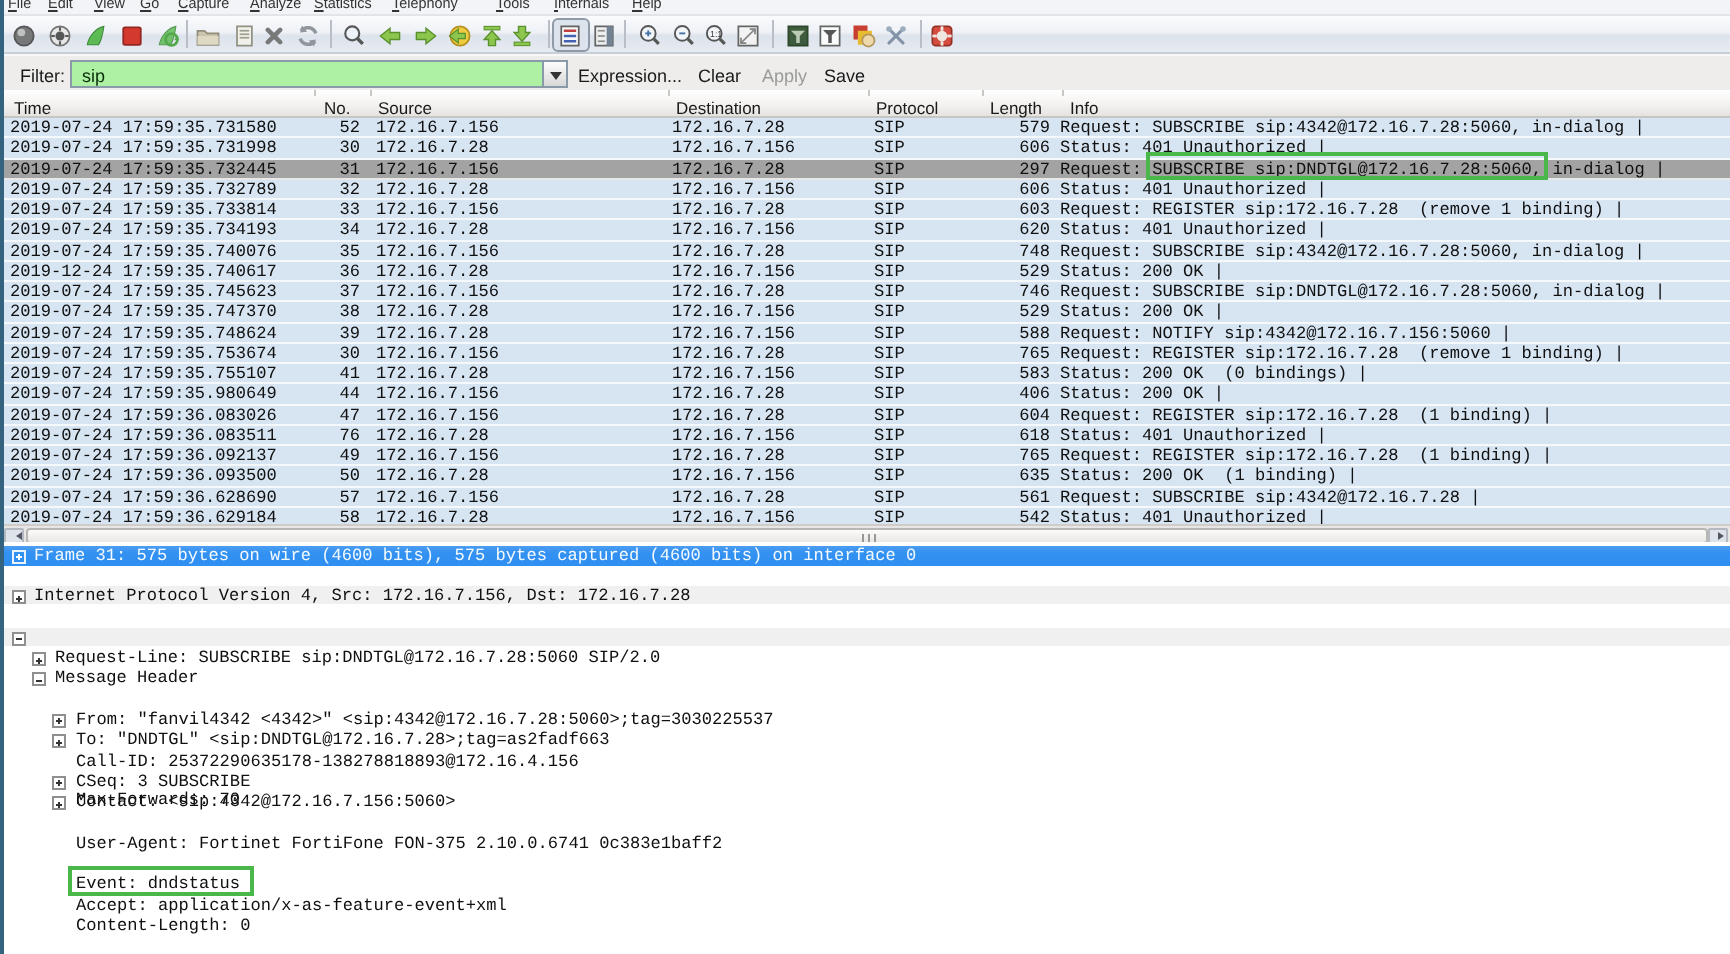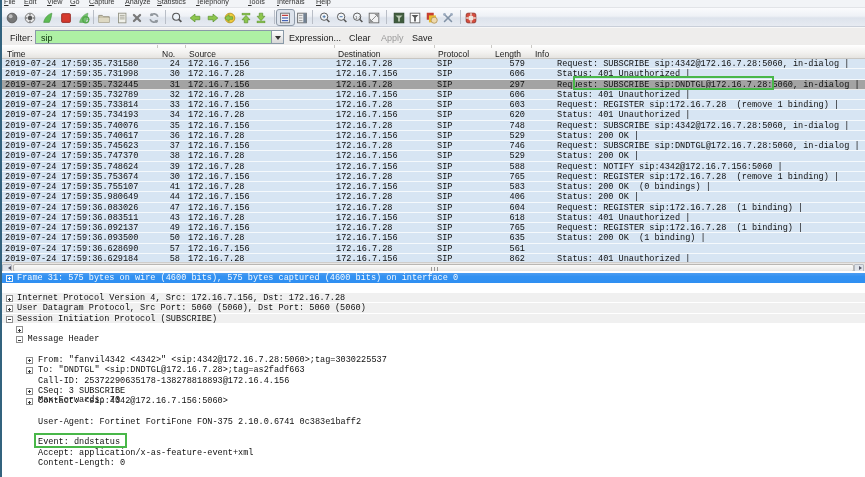--- a/index.html
+++ b/index.html
@@ -25,21 +25,21 @@
 #hdr{position:absolute;left:2px;top:45px;width:863px;height:14px;
  background:linear-gradient(#ffffff,#f2f1ef 60%,#e5e3e0);border-bottom:1px solid #c8c6c2}
 #hdr span{position:absolute;top:4px;font-size:8.5px;color:#1a1a1a}
 #hdr i{position:absolute;top:0;width:1px;height:3px;background:#cac8c4}
 
 #plist{position:absolute;left:2px;top:59px;width:863px;height:203px;background:#eef3f9;overflow:hidden}
 .prow{position:absolute;left:0;width:863px;height:10.25px;background:#d7e5f3;box-shadow:inset 0 -1px 0 rgba(255,255,255,.75)}
 .prow.sel{background:#a3a3a3}
 .prow span{position:absolute;top:0;font-family:"Liberation Mono",monospace;font-size:8.55px;line-height:10.6px;color:#101010;white-space:pre}
 .c-t{left:3px}.c-n{left:148px;width:30px;text-align:right}.c-s{left:186px}
-.c-d{left:334px}.c-p{left:435px}.c-l{left:493px;width:30px;text-align:right}.c-i{left:555px}
+.c-d{left:334px}.c-p{left:435px}.c-l{left:493px;width:30px;text-align:right}.c-i{left:528px}
 
 .gbox{position:absolute;border:2px solid #49b749;z-index:40}
 
 #hscroll{position:absolute;left:2px;top:262px;width:863px;height:9px;background:#e8e6e4;border-top:1px solid #cfcdca}
 #hthumb{position:absolute;left:11px;top:0.5px;width:841px;height:8px;background:linear-gradient(#fbfbfa,#e9e8e6);border:1px solid #b9b7b4;border-radius:2px}
 .sbtn{position:absolute;top:0.5px;width:10px;height:8px;background:#dfe4ea;border:1px solid #b4b9c1;border-radius:1px}
 .grip{position:absolute;top:2px;width:1px;height:4px;background:#9a9895}
 
 #det{position:absolute;left:2px;top:271px;width:863px;height:206px;background:#ffffff}
 .drow{position:absolute;left:0;width:863px;height:10.3px}
@@ -242,21 +242,21 @@
       <i style="left:155px"></i>
       <i style="left:183px"></i>
       <i style="left:332px"></i>
       <i style="left:432px"></i>
       <i style="left:489px"></i>
       <i style="left:529px"></i>
     </div>
 <div id="plist">
       <div class="prow" style="top:0.00px">
         <span class="c-t">2019-07-24 17:59:35.731580</span>
-        <span class="c-n">24</span>
+        <span class="c-n">52</span>
         <span class="c-s">172.16.7.156</span>
         <span class="c-d">172.16.7.28</span>
         <span class="c-p">SIP</span>
         <span class="c-l">579</span>
         <span class="c-i">Request: SUBSCRIBE sip:4342@172.16.7.28:5060, in-dialog |</span>
       </div>
       <div class="prow" style="top:10.25px">
         <span class="c-t">2019-07-24 17:59:35.731998</span>
         <span class="c-n">30</span>
         <span class="c-s">172.16.7.28</span>
@@ -304,21 +304,21 @@
       <div class="prow" style="top:61.50px">
         <span class="c-t">2019-07-24 17:59:35.740076</span>
         <span class="c-n">35</span>
         <span class="c-s">172.16.7.156</span>
         <span class="c-d">172.16.7.28</span>
         <span class="c-p">SIP</span>
         <span class="c-l">748</span>
         <span class="c-i">Request: SUBSCRIBE sip:4342@172.16.7.28:5060, in-dialog |</span>
       </div>
       <div class="prow" style="top:71.75px">
-        <span class="c-t">2019-07-24 17:59:35.740617</span>
+        <span class="c-t">2019-12-24 17:59:35.740617</span>
         <span class="c-n">36</span>
         <span class="c-s">172.16.7.28</span>
         <span class="c-d">172.16.7.156</span>
         <span class="c-p">SIP</span>
         <span class="c-l">529</span>
         <span class="c-i">Status: 200 OK |</span>
       </div>
       <div class="prow" style="top:82.00px">
         <span class="c-t">2019-07-24 17:59:35.745623</span>
         <span class="c-n">37</span>
@@ -377,21 +377,21 @@
         <span class="c-t">2019-07-24 17:59:36.083026</span>
         <span class="c-n">47</span>
         <span class="c-s">172.16.7.156</span>
         <span class="c-d">172.16.7.28</span>
         <span class="c-p">SIP</span>
         <span class="c-l">604</span>
         <span class="c-i">Request: REGISTER sip:172.16.7.28  (1 binding) |</span>
       </div>
       <div class="prow" style="top:153.75px">
         <span class="c-t">2019-07-24 17:59:36.083511</span>
-        <span class="c-n">43</span>
+        <span class="c-n">76</span>
         <span class="c-s">172.16.7.28</span>
         <span class="c-d">172.16.7.156</span>
         <span class="c-p">SIP</span>
         <span class="c-l">618</span>
         <span class="c-i">Status: 401 Unauthorized |</span>
       </div>
       <div class="prow" style="top:164.00px">
         <span class="c-t">2019-07-24 17:59:36.092137</span>
         <span class="c-n">49</span>
         <span class="c-s">172.16.7.156</span>
@@ -409,28 +409,29 @@
         <span class="c-l">635</span>
         <span class="c-i">Status: 200 OK  (1 binding) |</span>
       </div>
       <div class="prow" style="top:184.50px">
         <span class="c-t">2019-07-24 17:59:36.628690</span>
         <span class="c-n">57</span>
         <span class="c-s">172.16.7.156</span>
         <span class="c-d">172.16.7.28</span>
         <span class="c-p">SIP</span>
         <span class="c-l">561</span>
+        <span class="c-i">Request: SUBSCRIBE sip:4342@172.16.7.28 |</span>
       </div>
       <div class="prow" style="top:194.75px">
         <span class="c-t">2019-07-24 17:59:36.629184</span>
         <span class="c-n">58</span>
         <span class="c-s">172.16.7.28</span>
         <span class="c-d">172.16.7.156</span>
         <span class="c-p">SIP</span>
-        <span class="c-l">862</span>
+        <span class="c-l">542</span>
         <span class="c-i">Status: 401 Unauthorized |</span>
       </div>
     </div>
 <div id="hscroll">
       <div class="sbtn" style="left:0">
         <i style="position:absolute;left:2.5px;top:1.5px;border:2.5px solid transparent;border-right:3.5px solid #556;width:0;height:0"></i>
       </div>
 <div id="hthumb">
         <span class="grip" style="left:417px"></span>
         <span class="grip" style="left:420px"></span>
@@ -442,30 +443,26 @@
     </div>
 <div id="det">
       <div class="drow sel" style="top:1.50px">
         <i class="exp plus" style="left:4px"></i>
         <span class="txt" style="left:15px">Frame 31: 575 bytes on wire (4600 bits), 575 bytes captured (4600 bits) on interface 0</span>
       </div>
       <div class="drow g" style="top:22.10px">
         <i class="exp plus" style="left:4px"></i>
         <span class="txt" style="left:15px">Internet Protocol Version 4, Src: 172.16.7.156, Dst: 172.16.7.28</span>
       </div>
-      <div class="drow g" style="top:32.40px">
-        <i class="exp plus" style="left:4px"></i>
-        <span class="txt" style="left:15px">User Datagram Protocol, Src Port: 5060 (5060), Dst Port: 5060 (5060)</span>
-      </div>
       <div class="drow g" style="top:42.70px">
         <i class="exp" style="left:4px"></i>
-        <span class="txt" style="left:15px">Session Initiation Protocol (SUBSCRIBE)</span>
       </div>
       <div class="drow" style="top:53.00px">
         <i class="exp plus" style="left:14px"></i>
+        <span class="txt" style="left:25.5px">Request-Line: SUBSCRIBE sip:DNDTGL@172.16.7.28:5060 SIP/2.0</span>
       </div>
       <div class="drow" style="top:63.30px">
         <i class="exp" style="left:14px"></i>
         <span class="txt" style="left:25.5px">Message Header</span>
       </div>
       <div class="drow" style="top:83.90px">
         <i class="exp plus" style="left:24px"></i>
         <span class="txt" style="left:36px">From: "fanvil4342 &lt;4342&gt;" &lt;sip:4342@172.16.7.28:5060&gt;;tag=3030225537</span>
       </div>
       <div class="drow" style="top:94.20px">

